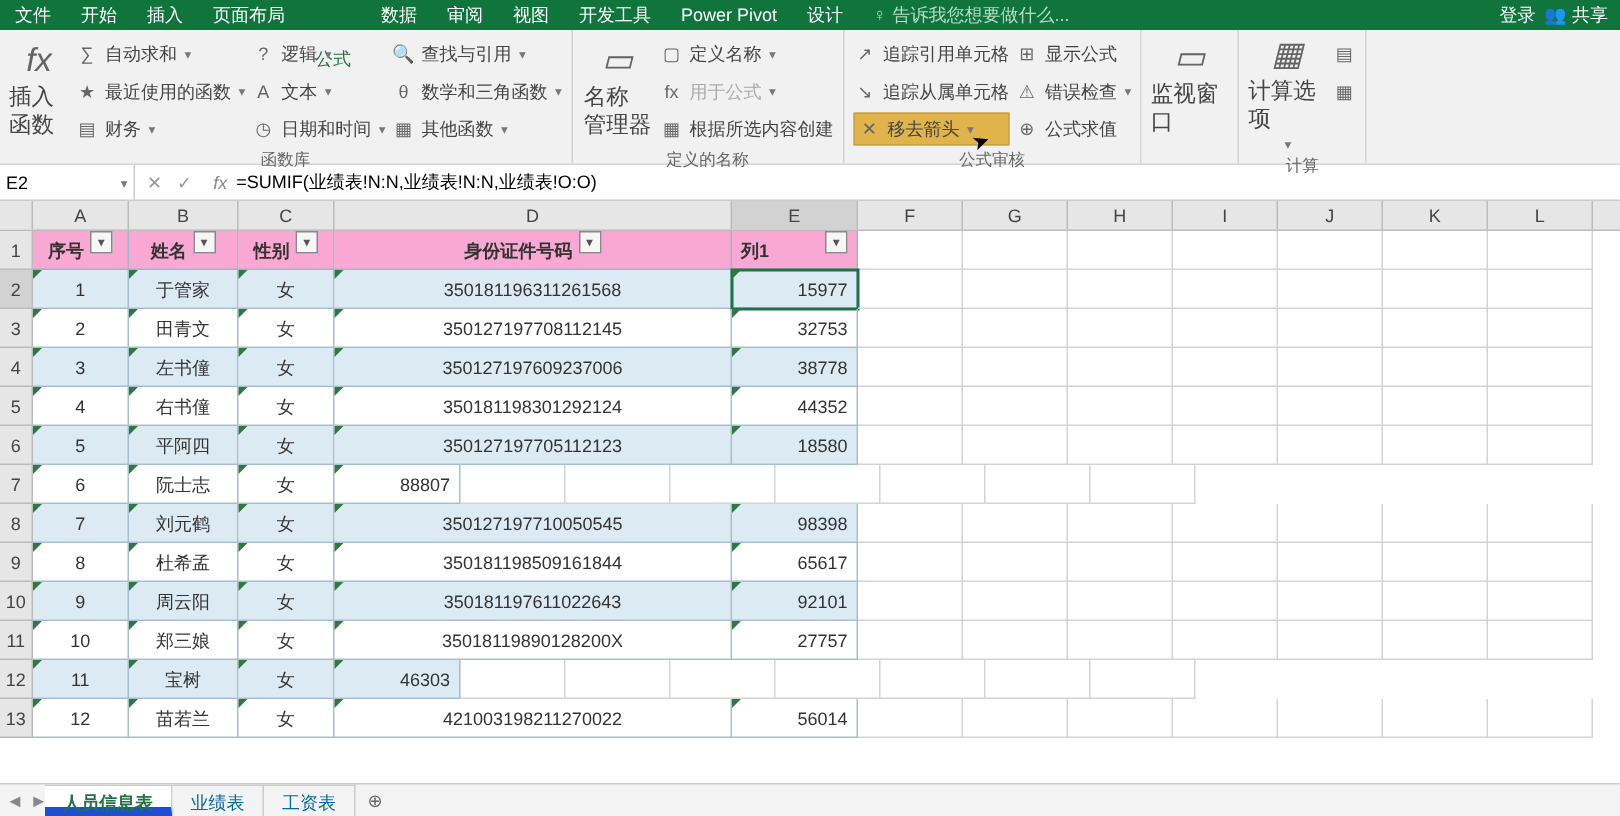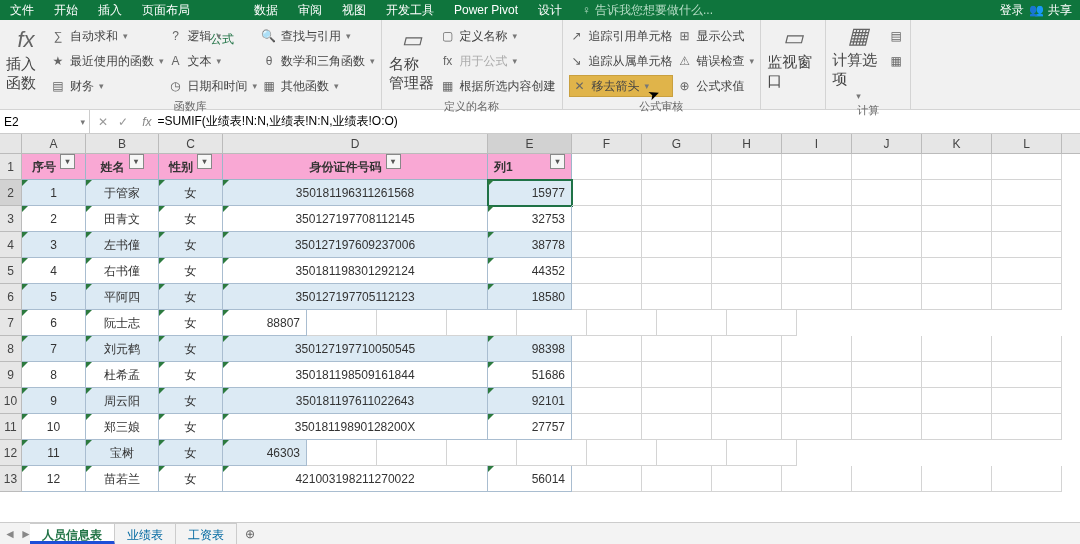--- a/index.html
+++ b/index.html
@@ -45,21 +45,21 @@
 .thdr { background: #f9a8d4; font-weight: bold; display: flex; align-items: flex-start; justify-content: center; border-right: 1px solid #9db6c9; border-bottom: 1px solid #9db6c9; }
 .thdr .filter { width: 15px; height: 15px; border: 1px solid #888; background: #f6f6f6; margin-left: 4px; display: flex; align-items: center; justify-content: center; font-size: 8px; color: #555; }
 .tE .filter { margin-left: auto; }
 .tbody-cell { border-right: 1px solid #a9bdd0; border-bottom: 1px solid #a9bdd0; }
 .blue { background: #dceaf4; }
 .tri { position: absolute; left: 0; top: 0; width: 0; height: 0; border-top: 6px solid #2c7a3f; border-right: 6px solid transparent; }
 .active-cell { outline: 2px solid #1f7246; outline-offset: -1px; }
 .sheet-tabs { position: absolute; bottom: 0; left: 0; right: 0; height: 22px; border-top: 1px solid #ccc; background: #f3f3f3; display: flex; align-items: center; padding-left: 30px; }
 .sheet-tabs .navbtns { position: absolute; left: 4px; display: flex; gap: 4px; color: #888; }
 .stab { padding: 0 12px; border-right: 1px solid #ccc; height: 22px; line-height: 22px; cursor: pointer; color: #0369a1; background: #fff; border-top: 1px solid #ccc;}
-.stab.active { color: #217346; border-bottom: 4px solid #1d4ed8; background: #fff; font-weight: bold;}
+.stab.active { color: #217346; border-bottom: 7px solid #1d4ed8; background: #fff; font-weight: bold;}
 .stab.inactive { background: #f3f3f3; }
 .addsheet { padding: 0 8px; color: #666; }
 .cursor-arrow { position: absolute; left: 648px; top: 86px; pointer-events: none; font-size: 14px; color: #000; transform: rotate(-20deg); }
 </style>
 </head>
 <body>
 
 <div class="titlebar">
   <div class="menu-tabs" id="menu-tabs">
       <div class="menu-tab">文件</div>
@@ -404,21 +404,21 @@
         <div class="cell J"></div>
         <div class="cell K"></div>
         <div class="cell L"></div>
       </div>
       <div class="row">
         <div class="rh">9</div>
         <div class="cell A tbody-cell"><span class="tri"></span><span>8</span></div>
         <div class="cell B tbody-cell"><span class="tri"></span><span>杜希孟</span></div>
         <div class="cell C tbody-cell"><span class="tri"></span><span>女</span></div>
         <div class="cell D tbody-cell"><span class="tri"></span><span>350181198509161844</span></div>
-        <div class="cell E tbody-cell"><span class="tri"></span><span>51686</span></div>
+        <div class="cell E tbody-cell"><span class="tri"></span><span>65617</span></div>
         <div class="cell F"></div>
         <div class="cell G"></div>
         <div class="cell H"></div>
         <div class="cell I"></div>
         <div class="cell J"></div>
         <div class="cell K"></div>
         <div class="cell L"></div>
       </div>
       <div class="row">
         <div class="rh">10</div>

